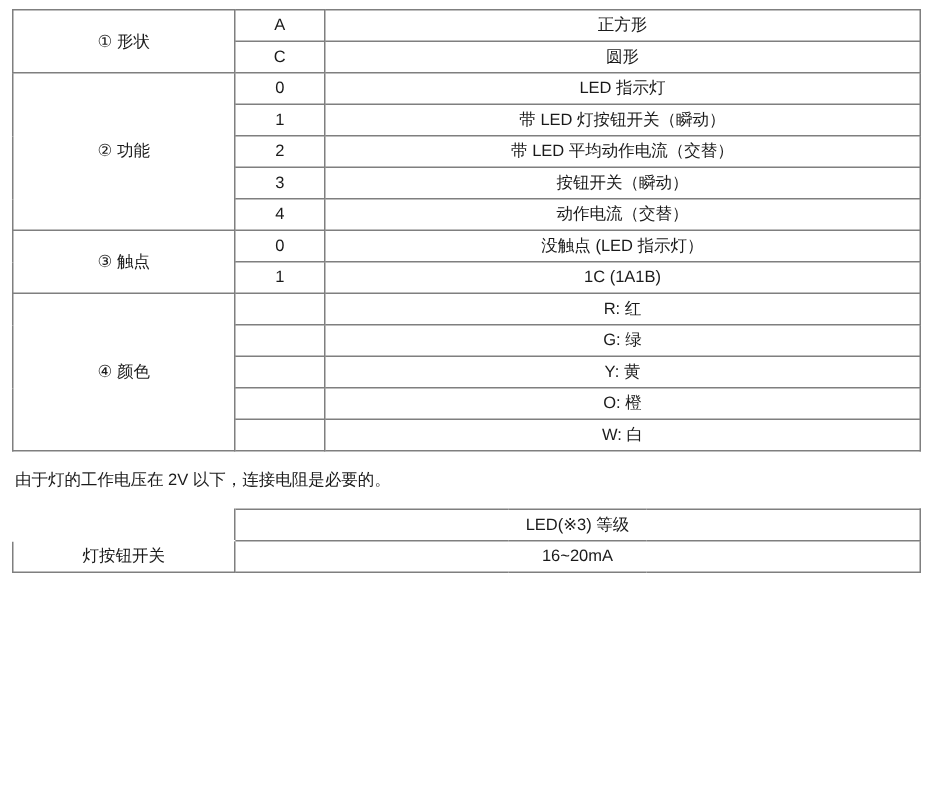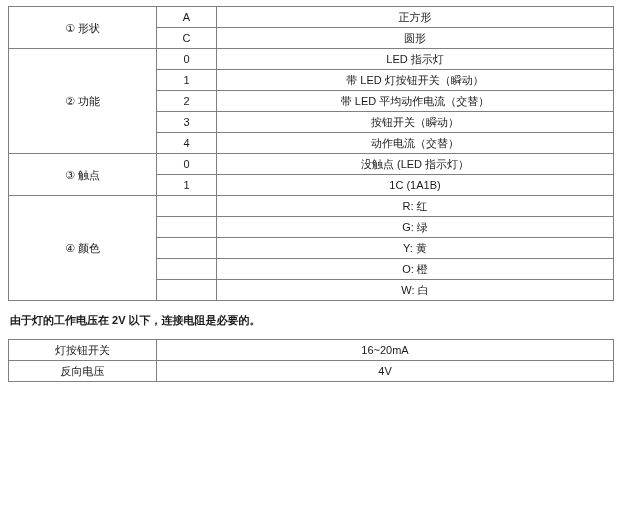--- a/index.html
+++ b/index.html
@@ -41,21 +41,21 @@
   }
   .col-label { width: 148px; }
   .col-code  { width: 60px; }
   .col-desc  { width: 397px; }
 
   .notes {
     margin: 11px 0 0 2px;
     font-size: 11px;
     line-height: 17px;
   }
-  .notes div { white-space: nowrap; font-weight: bold; }
+  .notes div { white-space: nowrap; }
 
   .table2 { margin-top: 10px; }
   .t2-c0 { width: 148px; }
   .t2-c1 { width: 91px; }
   .t2-c2 { width: 91px; }
   .t2-c3 { width: 92px; }
   .t2-c4 { width: 91px; }
   .t2-c5 { width: 92px; }
   .blank-cell { border: 1px solid #ffffff; border-right-color:#7f7f7f; }
 </style>
@@ -145,23 +145,23 @@
     <colgroup>
       <col class="t2-c0">
         <col class="t2-c1">
         <col class="t2-c2">
         <col class="t2-c3">
         <col class="t2-c4">
         <col class="t2-c5">
     </colgroup>
     <tbody>
       <tr>
+        <td class="blank-cell"></td>
+        <td colspan="5">LED(※3) 等级</td>
+      </tr>
+      <tr>
         <td>灯按钮开关</td>
         <td colspan="5">16~20mA</td>
-      </tr>
-      <tr>
-        <td>反向电压</td>
-        <td colspan="5">4V</td>
       </tr>
     </tbody>
   </table>
 
 </div>
 
 </body></html>

